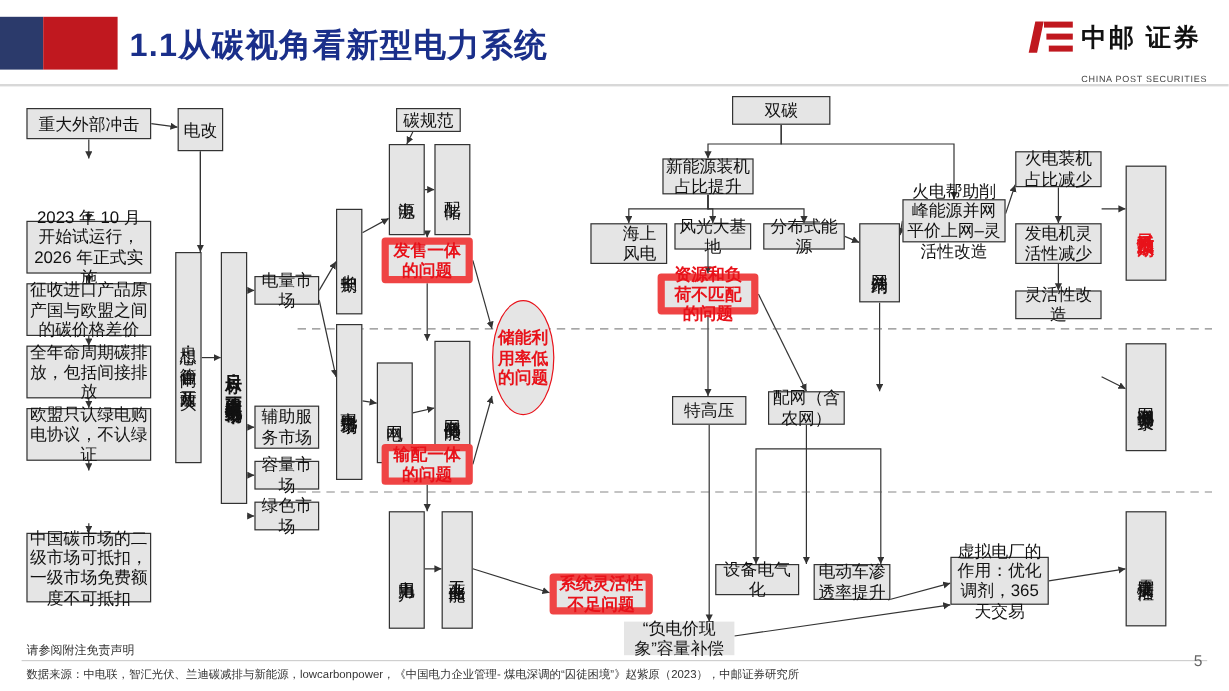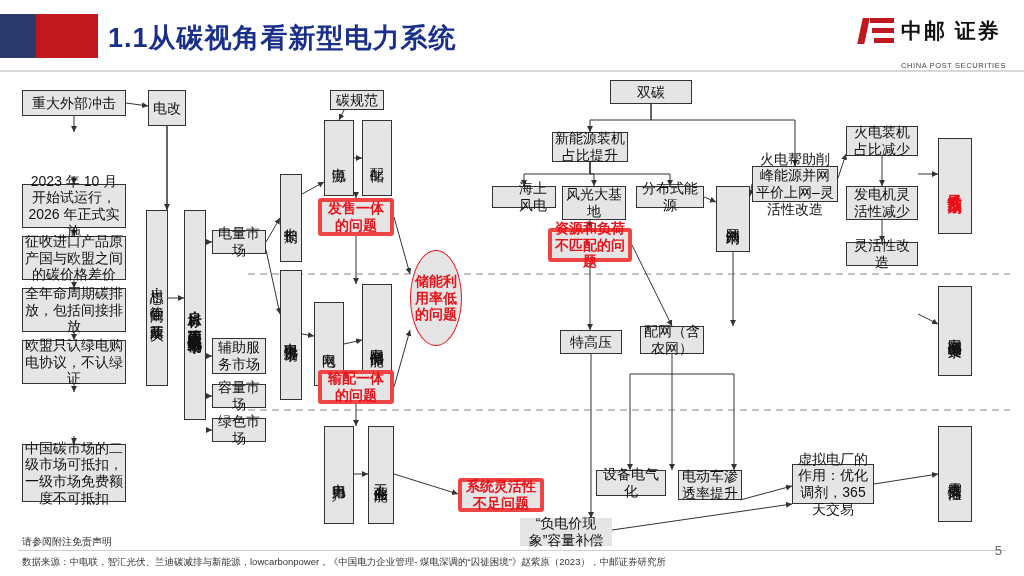--- a/index.html
+++ b/index.html
@@ -25,21 +25,21 @@
 
   
   #canvas{position:absolute;left:0;top:74px;width:1024px;height:462px;}
   svg.lines{position:absolute;left:0;top:0;width:1024px;height:462px;}
 
   .node{position:absolute;box-sizing:border-box;border:1px solid #333;background:#e5e5e5;
         display:flex;align-items:center;justify-content:center;text-align:center;
         font-size:14px;color:#111;line-height:1.18;padding:1px 2px;}
   .node.nb{border:none;}
   .node.red{color:#e8121a;font-weight:bold;}
-  .node.redbd{border:4px solid #ef4444;color:#e8121a;font-weight:bold;border-radius:3px;}
+  .node.redbd{border:6px solid #ef4444;color:#e8121a;font-weight:bold;border-radius:3px;}
   .node.bold{font-weight:bold;}
   .node.vert{writing-mode:vertical-rl;text-orientation:upright;letter-spacing:1px;}
   .node.ell{border:1px solid #e8121a;border-radius:50%;color:#e8121a;font-weight:bold;}
 </style>
 </head>
 <body>
 
 <div class="hdr-bar"></div>
 <div class="hdr-bar2"></div>
 <div class="hdr-line"></div>
@@ -150,22 +150,22 @@
     <div class="node  vert" style="left: 314px; top: 228px; width: 30px; height: 84px;">电网</div>
     <div class="node  vert" style="left: 362px; top: 210px; width: 30px; height: 112px;">电网侧储能</div>
     <div class="node  vert" style="left: 324px; top: 352px; width: 30px; height: 98px;">电力用户</div>
     <div class="node  vert" style="left: 368px; top: 352px; width: 26px; height: 98px;">工商业储能</div>
     <div class="node redbd" style="left: 318px; top: 124px; width: 76px; height: 38px;">发售一体的问题</div>
     <div class="node redbd" style="left: 318px; top: 296px; width: 76px; height: 34px;">输配一体的问题</div>
     <div class="node redbd" style="left: 458px; top: 404px; width: 86px; height: 34px;">系统灵活性不足问题</div>
     <div class="node ell" style="left: 410px; top: 176px; width: 52px; height: 96px;">储能利用率低的问题</div>
     <div class="node " style="left: 610px; top: 6px; width: 82px; height: 24px;">双碳</div>
     <div class="node " style="left: 552px; top: 58px; width: 76px; height: 30px;">新能源装机占比提升</div>
-    <div class="node " style="left: 492px; top: 112px; width: 64px; height: 22px; padding-left: 20px;">海上风电</div>
-    <div class="node " style="left: 562px; top: 112px; width: 64px; height: 34px;">风光大基地</div>
+    <div class="node " style="left: 492px; top: 112px; width: 64px; height: 34px; padding-left: 20px;">海上风电</div>
+    <div class="node " style="left: 562px; top: 112px; width: 64px; height: 22px;">风光大基地</div>
     <div class="node " style="left: 636px; top: 112px; width: 68px; height: 22px;">分布式能源</div>
     <div class="node redbd" style="left: 548px; top: 154px; width: 84px; height: 34px;">资源和负荷不匹配的问题</div>
     <div class="node " style="left: 560px; top: 256px; width: 62px; height: 24px;">特高压</div>
     <div class="node " style="left: 640px; top: 252px; width: 64px; height: 28px;">配网（含农网）</div>
     <div class="node " style="left: 596px; top: 396px; width: 70px; height: 26px;">设备电气化</div>
     <div class="node " style="left: 678px; top: 396px; width: 64px; height: 30px;">电动车渗透率提升</div>
     <div class="node " style="left: 792px; top: 390px; width: 82px; height: 40px;">虚拟电厂的作用：优化调剂，365天交易</div>
     <div class="node nb" style="left: 520px; top: 444px; width: 92px; height: 28px;">“负电价现象”容量补偿</div>
     <div class="node  vert" style="left: 716px; top: 112px; width: 34px; height: 66px;">并网消纳</div>
     <div class="node " style="left: 752px; top: 92px; width: 86px; height: 36px;">火电帮助削峰能源并网平价上网–灵活性改造</div>

